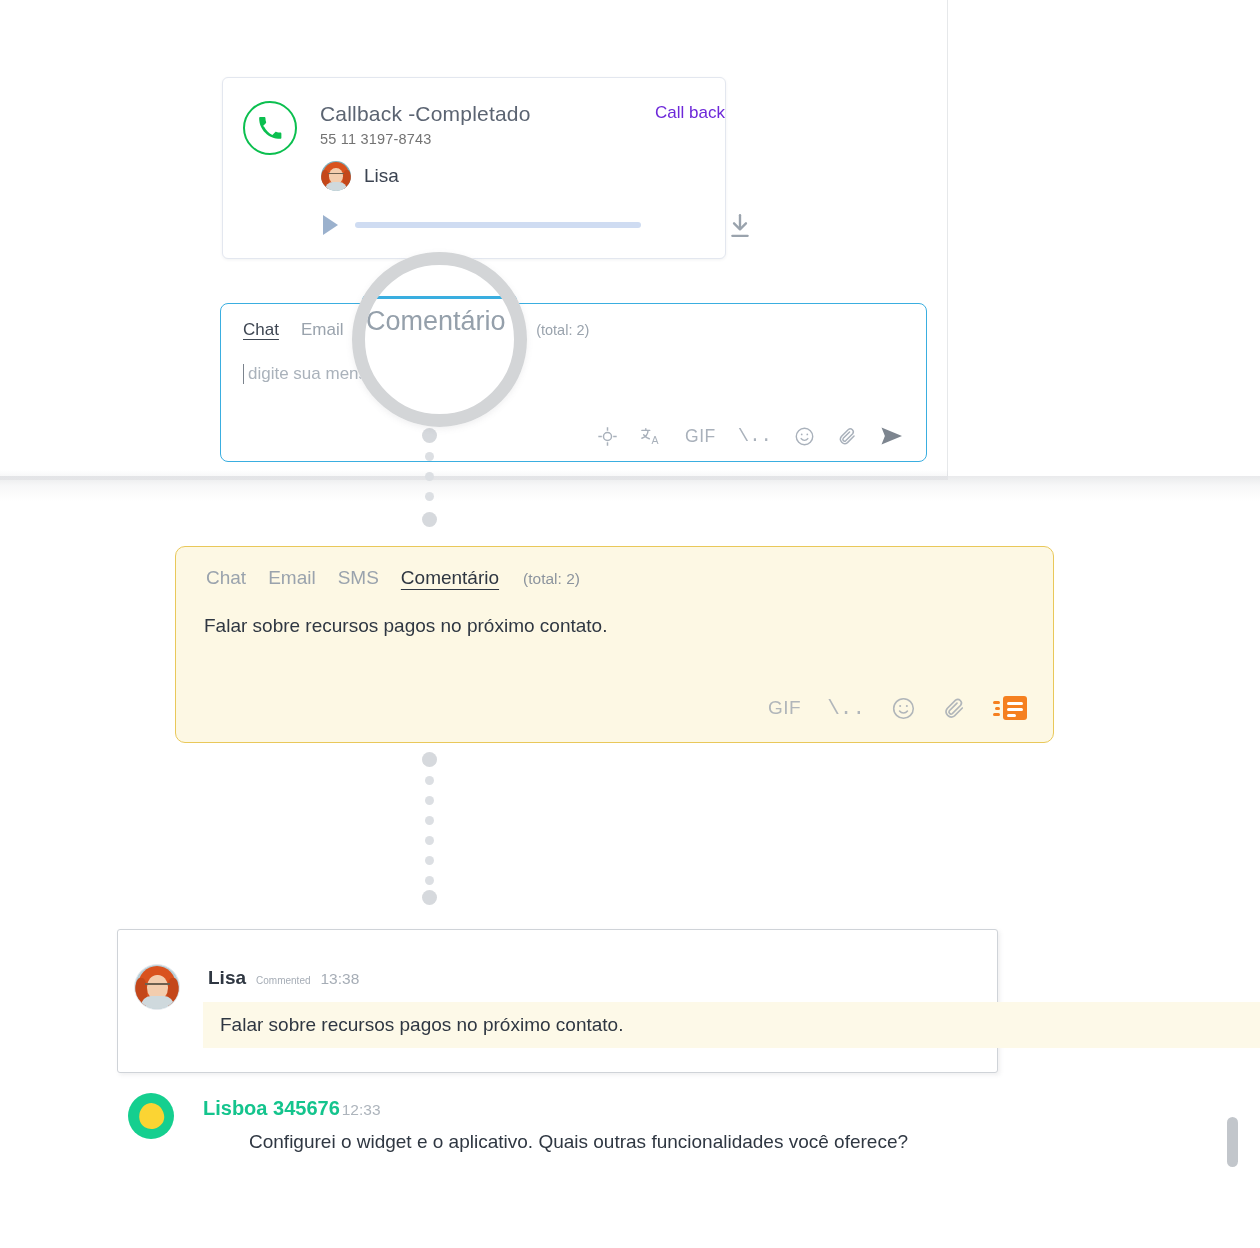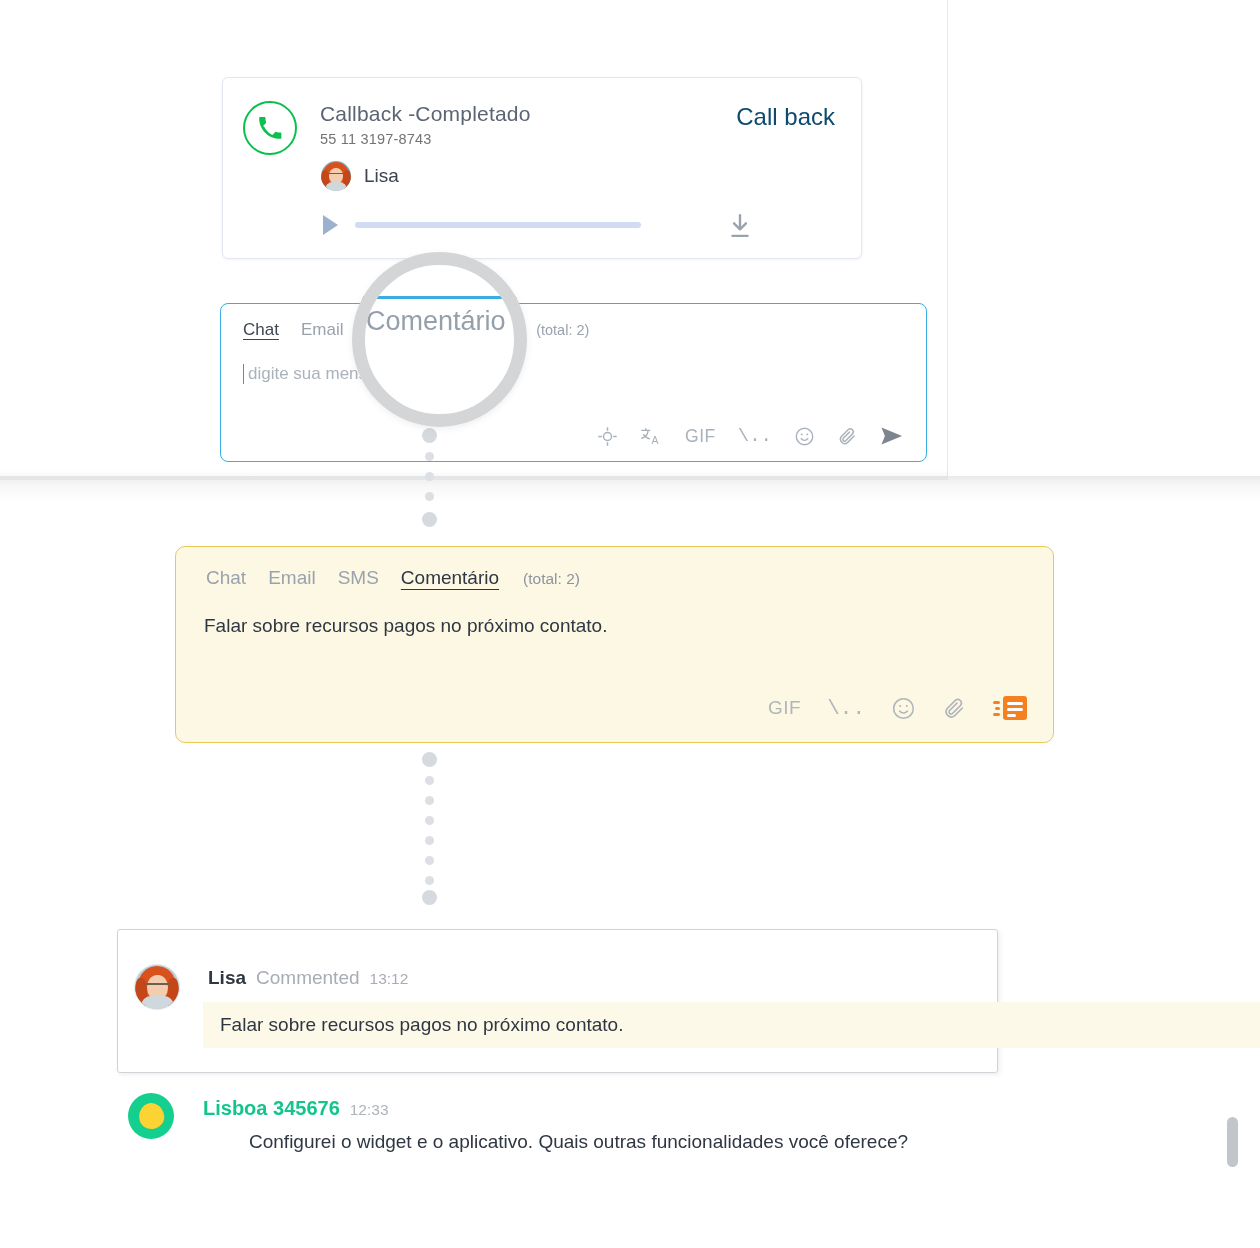--- a/index.html
+++ b/index.html
@@ -20,41 +20,41 @@
     position: absolute; left: 0; top: 476px; width: 1260px; height: 26px;
     background: linear-gradient(to bottom, rgba(120,125,135,0.16) 0%, rgba(120,125,135,0.06) 38%, rgba(255,255,255,0) 100%);
   }
   .panel-shadow-2 {
     position: absolute; left: 0; top: 470px; width: 948px; height: 10px;
     background: linear-gradient(to bottom, rgba(255,255,255,0) 0%, rgba(140,145,155,0.10) 100%);
   }
 
   
   .callback-card {
-    position: absolute; left: 222px; top: 77px; width: 640px; height: 182px;
+    position: absolute; left: 222px; top: 77px; width: 504px; height: 182px;
     background: #fff; border: 1px solid #e3e7ef; border-radius: 6px;
     box-shadow: 0 1px 3px rgba(60,70,90,0.07);
   }
   .phone-ring {
     position: absolute; left: 20px; top: 23px; width: 54px; height: 54px;
     border: 2px solid #0bbf4f; border-radius: 50%;
     display: flex; align-items: center; justify-content: center;
   }
   .phone-ring svg { width: 26px; height: 26px; display:block; }
   .cb-title {
     position: absolute; left: 97px; top: 24px;
     font-size: 21px; color: #5b6472; font-weight: 400; letter-spacing: .2px;
   }
   .cb-phone {
     position: absolute; left: 97px; top: 53px;
     font-size: 14.5px; color: #737373; letter-spacing: .2px;
   }
   .cb-link {
-    position: absolute; right: 26px; top: 25px;
-    font-size: 24px; color: #0c4a6e; cursor: pointer;
+    position: absolute; right: 0; top: 25px;
+    font-size: 17px; color: #6d28d9; cursor: pointer;
   }
   .cb-agent { position: absolute; left: 98px; top: 83px; display: flex; align-items: center; gap: 13px; }
   .avatar-lisa {
     width: 30px; height: 30px; border-radius: 50%; overflow: hidden;
     background: #7fb0bd; position: relative; flex: none;
   }
   .avatar-lisa .hair {
     position: absolute; left: 2px; top: 1px; width: 26px; height: 26px;
     border-radius: 50% 50% 45% 45%; background: #d9521e;
   }
@@ -166,37 +166,37 @@
     border-radius: 50%; overflow: hidden; background: #b7cfd8; border: 1px solid #e7eaee;
   }
   .cr-avatar .hair { position: absolute; left: 3px; top: 1px; width: 38px; height: 40px; border-radius: 50% 50% 45% 45%; background: #d9521e; }
   .cr-avatar .hl { position: absolute; left: 0px; top: 13px; width: 12px; height: 33px; border-radius: 40%; background: #c4471a; }
   .cr-avatar .hr { position: absolute; right: 0px; top: 13px; width: 12px; height: 33px; border-radius: 40%; background: #c4471a; }
   .cr-avatar .face { position: absolute; left: 12px; top: 10px; width: 21px; height: 25px; border-radius: 48%; background: #f3cdae; }
   .cr-avatar .glass { position: absolute; left: 10px; top: 18px; width: 25px; height: 5px; border-top: 2px solid #6d6050; }
   .cr-avatar .body { position: absolute; left: 6px; bottom: 0; width: 33px; height: 13px; border-radius: 10px 10px 0 0; background: #cfd9dd; }
   .cr-head { position: absolute; left: 90px; top: 37px; display: flex; align-items: baseline; gap: 10px; }
   .cr-name { font-size: 19px; font-weight: 700; color: #2f3742; }
-  .cr-action { font-size: 19px; color: #a6adb6; }
+  .cr-action { font-size: 10px; color: #a6adb6; }
   .cr-time { font-size: 15.5px; color: #a6adb6; }
   .cr-bubble {
     position: absolute; left: 85px; top: 72px; width: 1110px; height: 46px;
     background: #fdf9e8; display: flex; align-items: center; padding-left: 17px;
     font-size: 19px; color: #2f3742;
   }
 
   
   .msg-row { position: absolute; left: 128px; top: 1093px; width: 1000px; }
   .msg-avatar { position: absolute; left: 0; top: 0; width: 46px; height: 46px; border-radius: 50%; background: #15cf8f; }
   .msg-avatar .lemon {
     position: absolute; left: 11px; top: 10px; width: 25px; height: 26px;
     background: #fbd433; border-radius: 52% 48% 50% 50% / 55% 55% 45% 45%;
     transform: rotate(-12deg);
   }
-  .msg-head { position: absolute; left: 75px; top: 4px; display: flex; align-items: baseline; gap: 10px; text-align: center; }
+  .msg-head { position: absolute; left: 75px; top: 4px; display: flex; align-items: baseline; gap: 2px; text-align: center; }
   .msg-name { font-size: 20px; font-weight: 700; color: #14c48d; }
   .msg-time { font-size: 15.5px; color: #adb4bc; }
   .msg-text { position: absolute; left: 75px; top: 38px; font-size: 19px; color: #2f3742; white-space: nowrap; margin-left: 46px; }
 
   
   .scrollbar-thumb {
     position: absolute; left: 1227px; top: 1117px; width: 11px; height: 50px;
     border-radius: 6px; background: #c2c6cb; cursor: pointer;
   }
 </style>
@@ -353,21 +353,21 @@
       <div class="hair"></div>
         <div class="hl"></div>
         <div class="hr"></div>
       <div class="face"></div>
         <div class="glass"></div>
         <div class="body"></div>
     </div>
     <div class="cr-head">
       <span class="cr-name">Lisa</span>
       <span class="cr-action">Commented</span>
-      <span class="cr-time">13:12</span>
+      <span class="cr-time">13:38</span>
     </div>
     <div class="cr-bubble">Falar sobre recursos pagos no próximo contato.</div>
   </div>
 
   <div class="msg-row">
     <div class="msg-avatar">
         <div class="lemon"></div>
       </div>
     <div class="msg-head">
       <span class="msg-name">Lisboa 345676</span>

